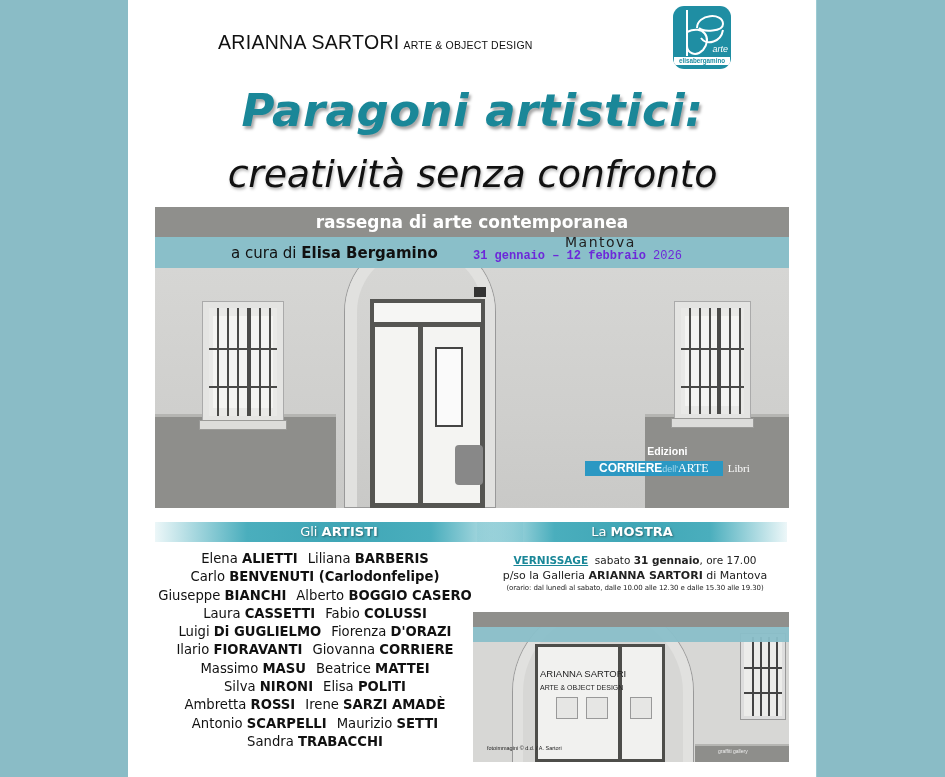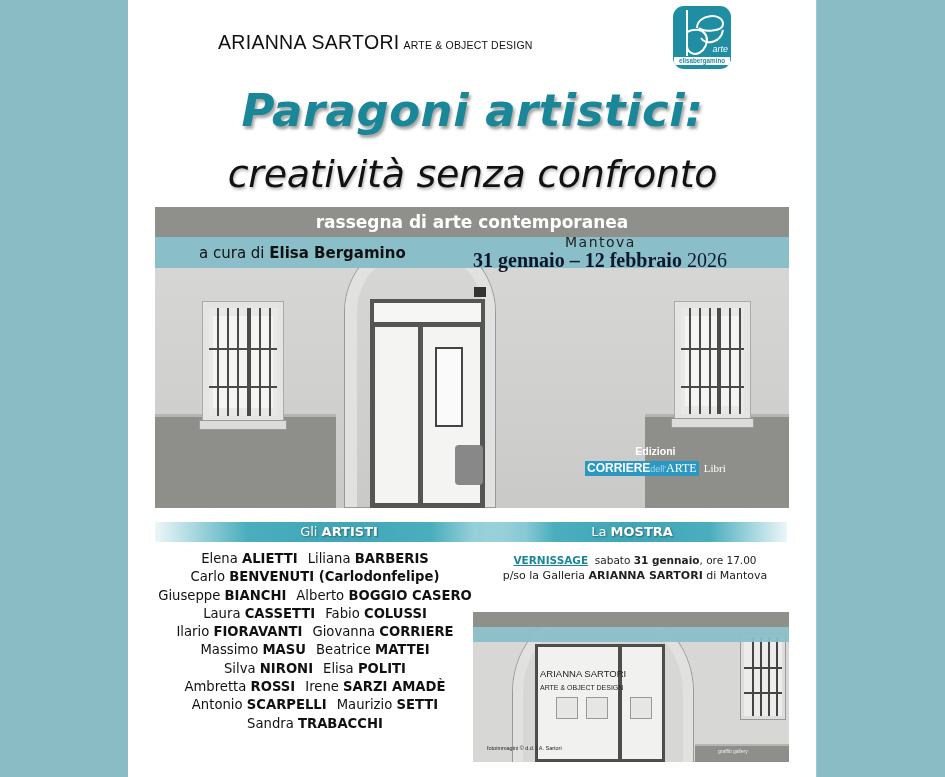--- a/index.html
+++ b/index.html
@@ -52,24 +52,24 @@
     background: #cfcfcd; overflow: hidden;
   }
   .band-gray {
     position: absolute; left:0; top:0; width:100%; height:30px; background:#8f8f8c;
     color:#fff; text-align:center; font-size:17px; line-height:30px; font-weight:bold;
     font-family: "DejaVu Sans", sans-serif;
   }
   .band-teal {
     position: absolute; left:0; top:30px; width:100%; height:31px; background:#8abfc9;
   }
-  .curator { position:absolute; left:44px; top:7px; font-size:15px; color:#111; white-space:nowrap; font-family:"DejaVu Sans",sans-serif; }
+  .curator { position:absolute; left:76px; top:7px; font-size:15px; color:#111; white-space:nowrap; font-family:"DejaVu Sans",sans-serif; }
   .curator b { font-weight:bold; }
   .city { position:absolute; left:410px; top:-3px; font-size:14px; color:#222; letter-spacing:1.5px; font-family:"DejaVu Sans",sans-serif; }
-  .dates { position:absolute; left:318px; top:12px; font-size:20px; color:#0f172a; white-space:nowrap; font-family:Liberation Serif, serif; }
+  .dates { position:absolute; left:318px; top:12px; font-size:12px; color:#6d28d9; white-space:nowrap; font-family:Liberation Mono, monospace; }
   .dates b { font-weight:bold; }
 
   .wall { position:absolute; left:0; top:61px; width:100%; height:240px; background:linear-gradient(180deg,#d6d6d4 0%,#cfcfcd 60%,#c9c9c7 100%); }
   .plinth-l { position:absolute; left:0; top:207px; width:181px; height:94px; background:#8e8e8b; border-top:3px solid #b5b5b2; }
   .plinth-r { position:absolute; left:490px; top:207px; width:144px; height:94px; background:#8e8e8b; border-top:3px solid #b5b5b2; }
   .win { position:absolute; background:#e9e9e7; border:6px solid #e4e4e2; box-shadow: 0 0 0 1px #aaa; }
   .win .glass { position:absolute; left:4px; top:8px; right:4px; bottom:8px; background:#f4f4f2; }
   .win .bar { position:absolute; top:0; bottom:0; width:2px; background:#4a4a48; }
   .win .hbar { position:absolute; left:0; right:0; height:2px; background:#4a4a48; }
   .win .sill { position:absolute; left:-10px; right:-10px; bottom:-14px; height:10px; background:#dcdcda; border:1px solid #9a9a98; }
@@ -83,21 +83,21 @@
     background:#f4f4f2; border:5px solid #555552;
   }
   .door .mid { position:absolute; left:43px; top:0; bottom:0; width:5px; background:#555552; }
   .door .back { position:absolute; left:60px; top:20px; width:28px; height:80px; border:2px solid #444; background:#fafafa; }
   .door .sofa { position:absolute; left:80px; top:118px; width:28px; height:40px; background:#888; border-radius:4px; }
   .transom { position:absolute; left:215px; top:92px; width:115px; height:23px; background:#f6f6f4; border:4px solid #555552; border-bottom:none; }
   .lamp { position:absolute; left:319px; top:80px; width:12px; height:10px; background:#333; }
 
   .publisher { position:absolute; left:430px; top:238px; white-space:nowrap;text-align:center; }
   .publisher .ed { color:#fff; font-size:10.5px; font-weight:bold; font-family:"Liberation Sans",sans-serif; }
-  .publisher .cor { display:inline-block; background:#2b98c3; color:#fff; font-size:12px; font-weight:bold; padding:0 2px; font-family:"Liberation Sans",sans-serif; }
+  .publisher .cor { display:inline-block; background:#2b98c3; color:#fff; font-size:12px; font-weight:bold; padding:0 14px; font-family:"Liberation Sans",sans-serif; }
   .publisher .cor i { font-style:normal; font-weight:normal; font-size:9px; color:#a0d6ea; }
   .publisher .cor span { font-family:"Liberation Serif",serif; font-weight:normal; }
   .publisher .libri { font-family:"Liberation Serif",serif; font-size:11px; color:#fff; }
 
   
   .sec-head {
     position:absolute; top:522px; height:20px; text-align:center;
     color:#fff; font-size:13px; line-height:20px; font-family:"DejaVu Sans",sans-serif;
     background: linear-gradient(90deg, rgba(74,174,190,0.1) 0%, #4aaebd 25%, #3fa6b6 50%, #4aaebd 75%, rgba(74,174,190,0.1) 100%);
     text-shadow: 1px 1px 2px rgba(0,0,0,0.4);
@@ -224,35 +224,37 @@
 </div>
 <div class="sec-head sec-mostra">
   <span>La</span> <b>MOSTRA</b>
 </div>
 
 <div class="artists" id="artists">
     <div class="row"><span class="pair"><span>Elena</span> <b>ALIETTI</b></span><span class="pair"><span>Liliana</span> <b>BARBERIS</b></span></div>
     <div class="row"><span class="pair"><span>Carlo</span> <b>BENVENUTI (Carlodonfelipe)</b></span></div>
     <div class="row"><span class="pair"><span>Giuseppe</span> <b>BIANCHI</b></span><span class="pair"><span>Alberto</span> <b>BOGGIO CASERO</b></span></div>
     <div class="row"><span class="pair"><span>Laura</span> <b>CASSETTI</b></span><span class="pair"><span>Fabio</span> <b>COLUSSI</b></span></div>
+    <div class="row"><span class="pair"><span>Luigi</span> <b>Di GUGLIELMO</b></span><span class="pair"><span>Fiorenza</span> <b>D'ORAZI</b></span></div>
     <div class="row"><span class="pair"><span>Ilario</span> <b>FIORAVANTI</b></span><span class="pair"><span>Giovanna</span> <b>CORRIERE</b></span></div>
     <div class="row"><span class="pair"><span>Massimo</span> <b>MASU</b></span><span class="pair"><span>Beatrice</span> <b>MATTEI</b></span></div>
     <div class="row"><span class="pair"><span>Silva</span> <b>NIRONI</b></span><span class="pair"><span>Elisa</span> <b>POLITI</b></span></div>
     <div class="row"><span class="pair"><span>Ambretta</span> <b>ROSSI</b></span><span class="pair"><span>Irene</span> <b>SARZI AMADÈ</b></span></div>
     <div class="row"><span class="pair"><span>Antonio</span> <b>SCARPELLI</b></span><span class="pair"><span>Maurizio</span> <b>SETTI</b></span></div>
     <div class="row"><span class="pair"><span>Sandra</span> <b>TRABACCHI</b></span></div>
   </div>
 
 <div class="mostra">
   <div class="l1">
     <span class="v">VERNISSAGE</span>&nbsp; <span>sabato</span> <b>31 gennaio</b><span>, ore 17.00</span>
   </div>
   <div class="l3">
     <span>p/so la Galleria</span> <b>ARIANNA SARTORI</b> <span>di Mantova</span>
   </div>
+  <div class="l4">(orario: dal lunedì al sabato, dalle 10.00 alle 12.30 e dalle 15.30 alle 19.30)</div>
 </div>
 
 <div class="photo2">
   <div class="p2-arch"></div>
   <div class="p2-door">
     <div class="mid"></div>
     <div class="art" style="left:18px"></div>
     <div class="art" style="left:48px"></div>
     <div class="art" style="left:92px"></div>
   </div>

